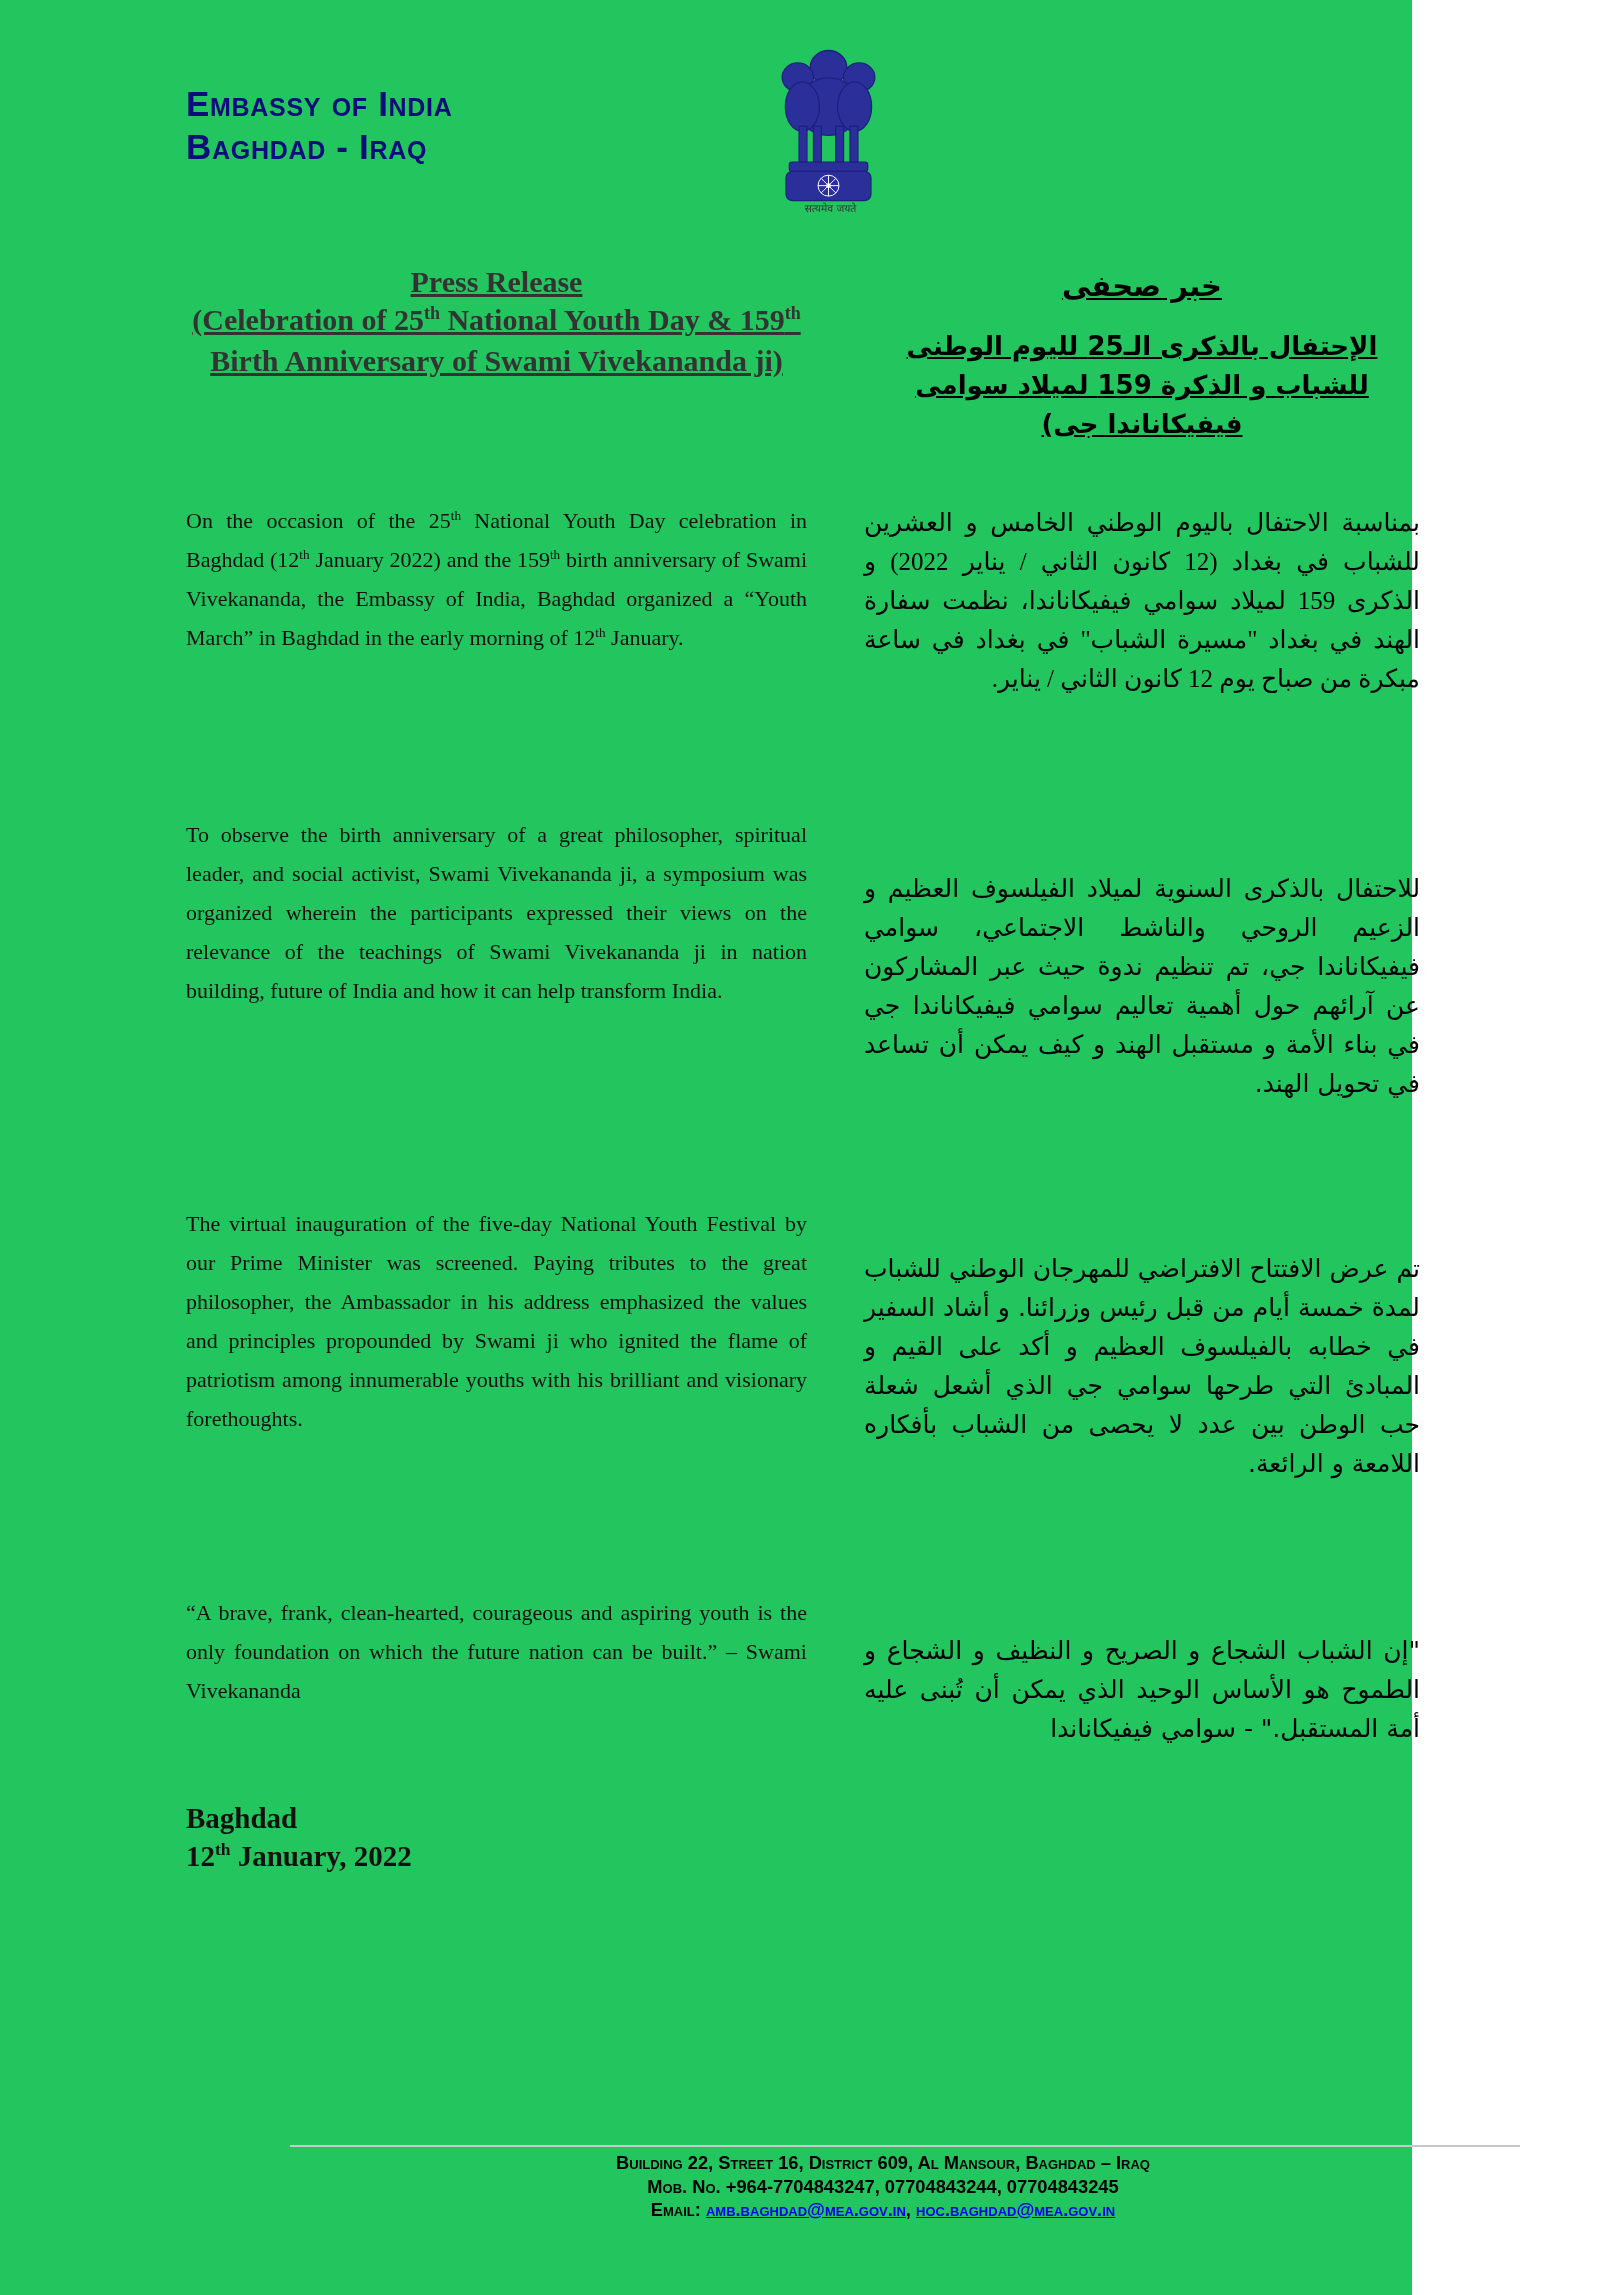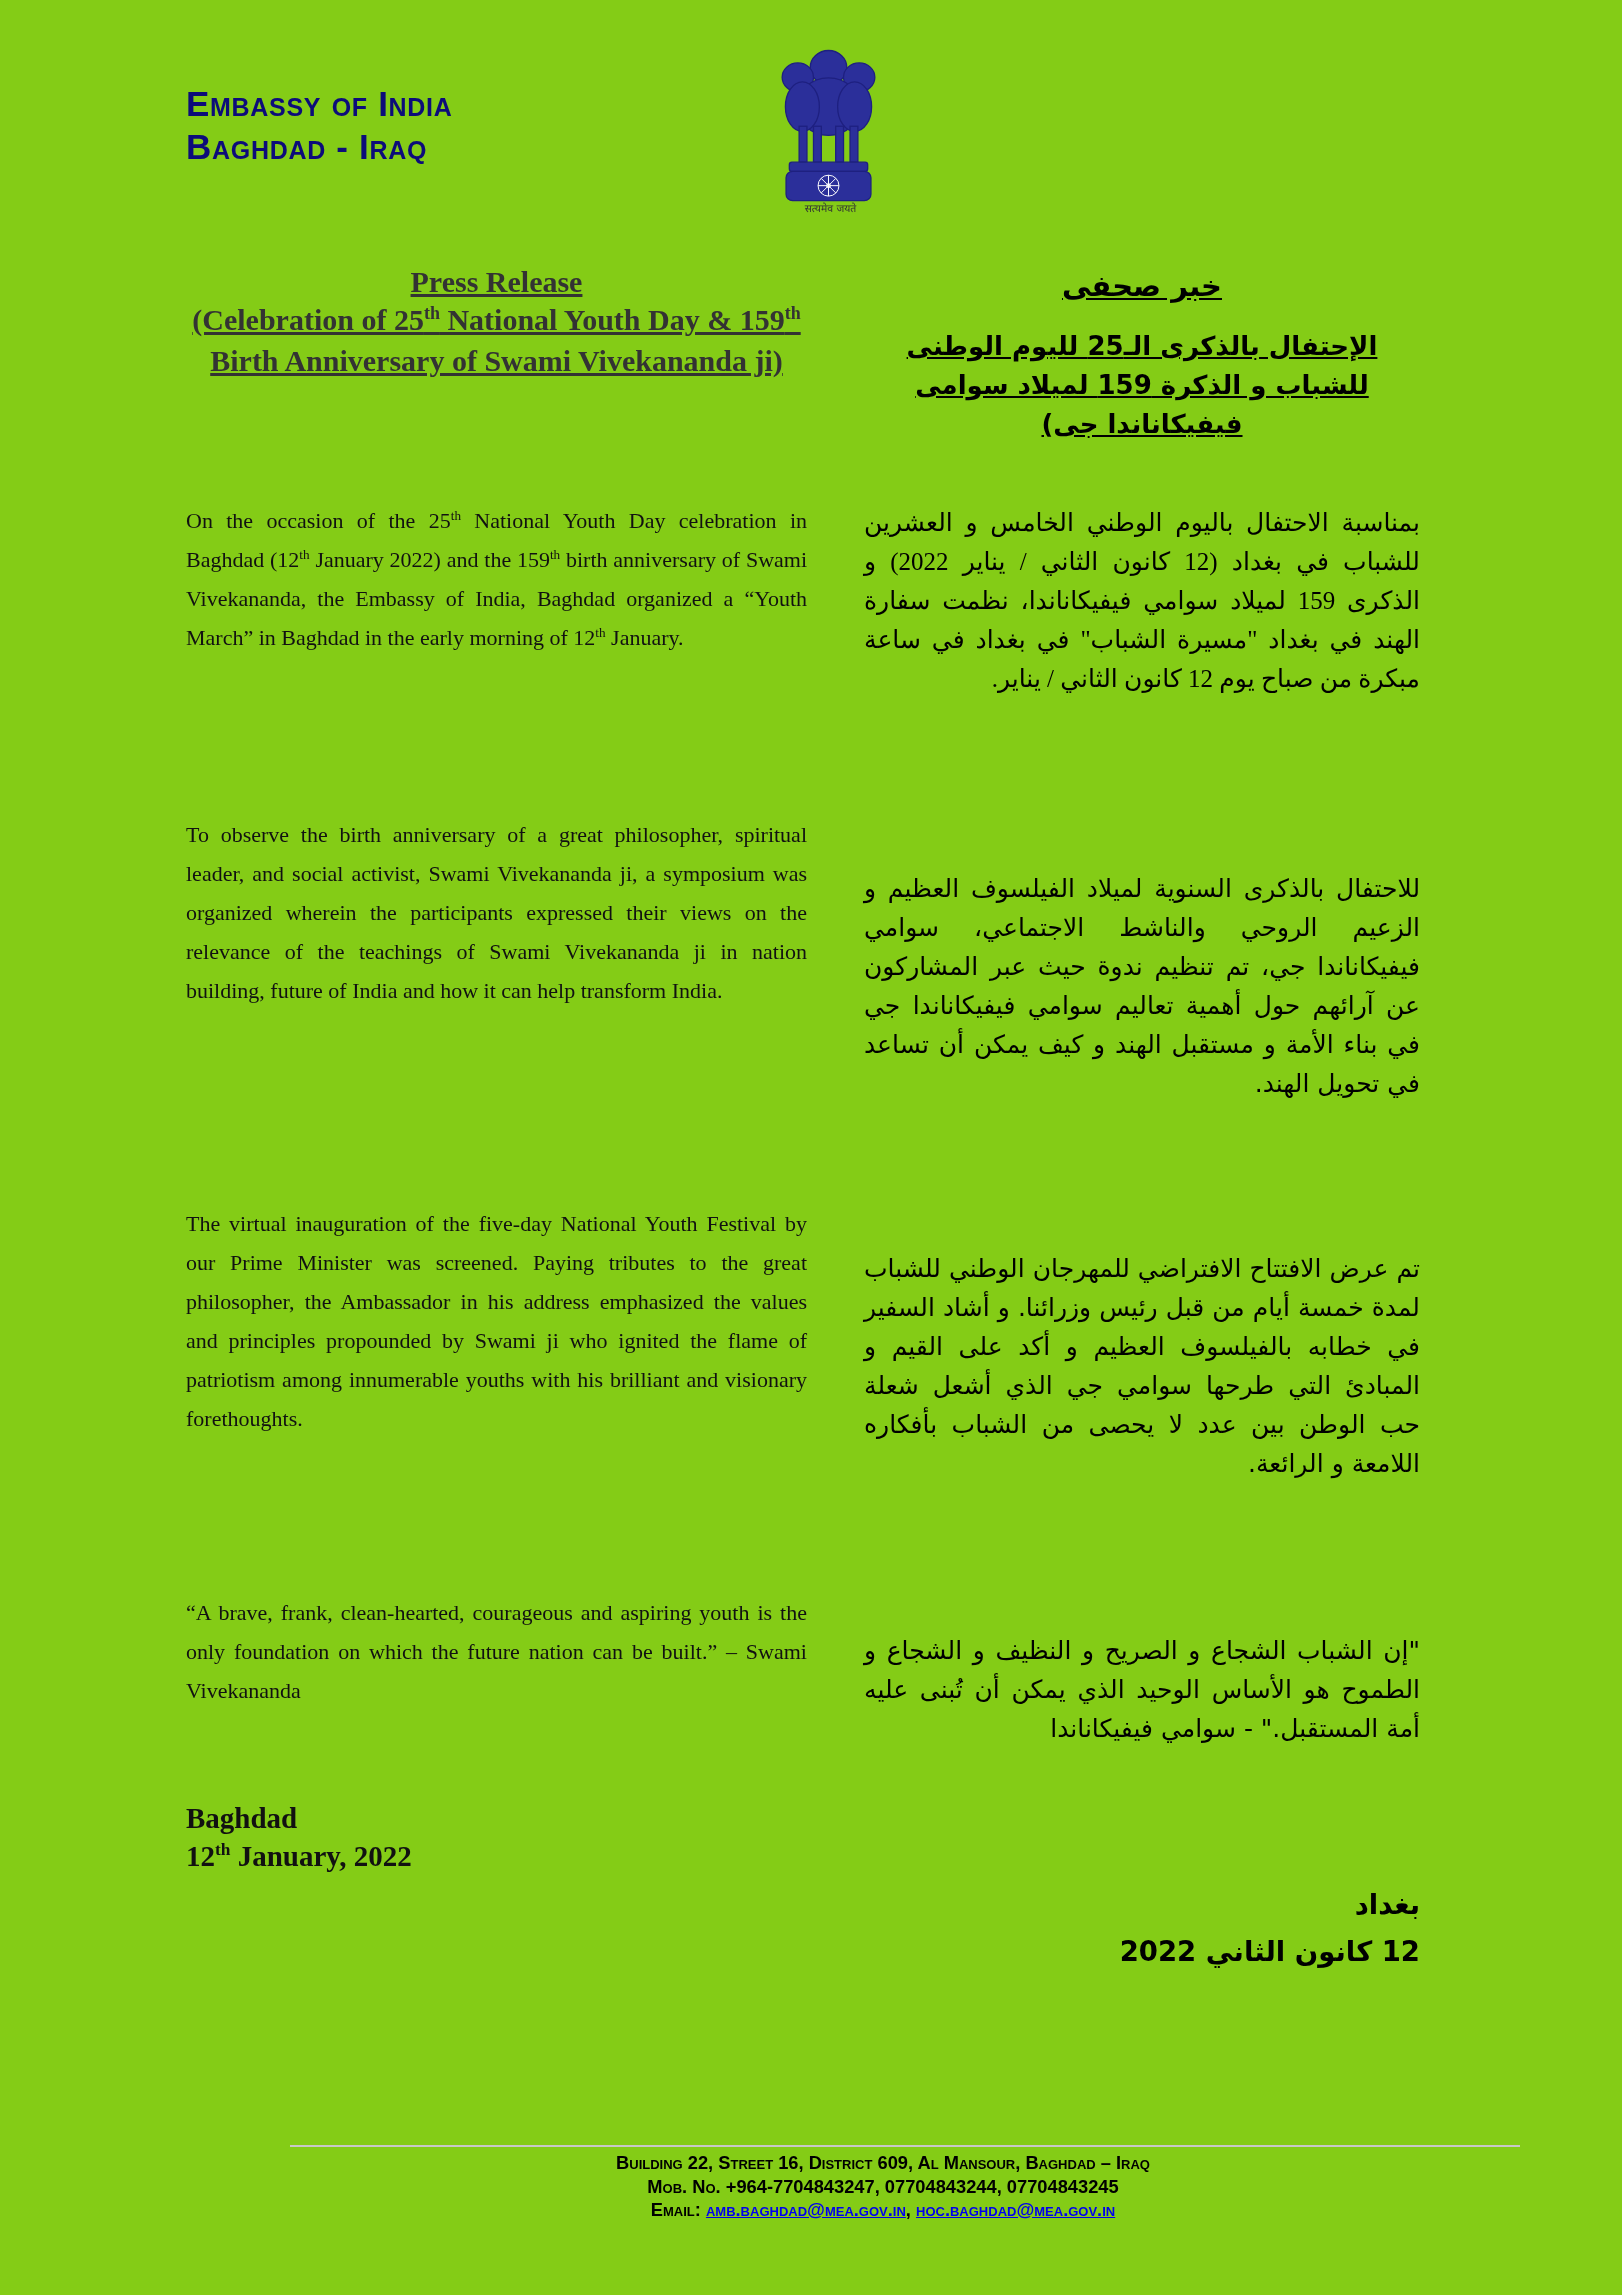--- a/index.html
+++ b/index.html
@@ -1,17 +1,17 @@
 <!DOCTYPE html>
 <html style="font-size:10.5px"><head>
 <meta charset="utf-8">
 <style>
   html, body { margin: 0; padding: 0; background: #ffffff; }
   body { width: 1622px; height: 2295px; position: relative; overflow: hidden; }
-  .page { position: absolute; left: 0; top: 0; width: 1622px; height: 2295px; background: #84cc16; }
+  .page { position: absolute; left: 0; top: 0; width: 1412px; height: 2295px; background: #22c55e; }
 
   
   .hdr-en { position: absolute; left: 186px; top: 82px; color: #0c0c7a; font-family: "Liberation Sans", sans-serif; font-weight: bold; font-size: 35px; line-height: 43px; letter-spacing: 0.7px; font-variant: small-caps; }
   .hdr-en div { white-space: nowrap; }
   .hdr-ar { position: absolute; right: 98px; top: 77px; color: #0c0c7a; font-family: "DejaVu Sans", sans-serif; font-weight: bold; font-size: 34px; line-height: 46px; direction: rtl; text-align: right; }
   .emblem { position: absolute; left: 773px; top: 41px; width: 111px; height: 177px; }
   .emblem-motto { position: absolute; left: 778px; top: 201px; width: 105px; text-align: center; font-family: "DejaVu Sans", sans-serif; font-size: 10.5px; color: #333; }
 
   
   .col-en { position: absolute; left: 186px; top: 262px; width: 621px; font-family: "Liberation Serif", serif; color: #111; }
@@ -92,24 +92,20 @@
     </div>
   </div>
 
   <div class="col-ar">
     <div class="ar-title">خبر صحفى</div>
     <div class="ar-subtitle">الإحتفال بالذكرى الـ25 لليوم الوطنى للشباب و الذكرة 159 لميلاد سوامى فيفيكاناندا جى)</div>
     <p class="ar-para ar-p1">بمناسبة الاحتفال باليوم الوطني الخامس و العشرين للشباب في بغداد (12 كانون الثاني / يناير 2022) و الذكرى 159 لميلاد سوامي فيفيكاناندا، نظمت سفارة الهند في بغداد "مسيرة الشباب" في بغداد في ساعة مبكرة من صباح يوم 12 كانون الثاني / يناير.</p>
     <p class="ar-para ar-p2">للاحتفال بالذكرى السنوية لميلاد الفيلسوف العظيم و الزعيم الروحي والناشط الاجتماعي، سوامي فيفيكاناندا جي، تم تنظيم ندوة حيث عبر المشاركون عن آرائهم حول أهمية تعاليم سوامي فيفيكاناندا جي في بناء الأمة و مستقبل الهند و كيف يمكن أن تساعد في تحويل الهند.</p>
     <p class="ar-para ar-p3">تم عرض الافتتاح الافتراضي للمهرجان الوطني للشباب لمدة خمسة أيام من قبل رئيس وزرائنا. و أشاد السفير في خطابه بالفيلسوف العظيم و أكد على القيم و المبادئ التي طرحها سوامي جي الذي أشعل شعلة حب الوطن بين عدد لا يحصى من الشباب بأفكاره اللامعة و الرائعة.</p>
     <p class="ar-para ar-p4">"إن الشباب الشجاع و الصريح و النظيف و الشجاع و الطموح هو الأساس الوحيد الذي يمكن أن تُبنى عليه أمة المستقبل." - سوامي فيفيكاناندا</p>
-    <div class="ar-sign">
-      <div>بغداد</div>
-      <div>12 كانون الثاني 2022</div>
-    </div>
   </div>
 
   <div class="footer-line"></div>
   <div class="footer">
     <div>Building 22, Street 16, District 609, Al Mansour, Baghdad – Iraq</div>
     <div>Mob. No. +964-7704843247, 07704843244, 07704843245</div>
     <div><span>Email: </span><a>amb.baghdad@mea.gov.in</a><span>, </span><a>hoc.baghdad@mea.gov.in</a></div>
   </div>
 </div>
 

